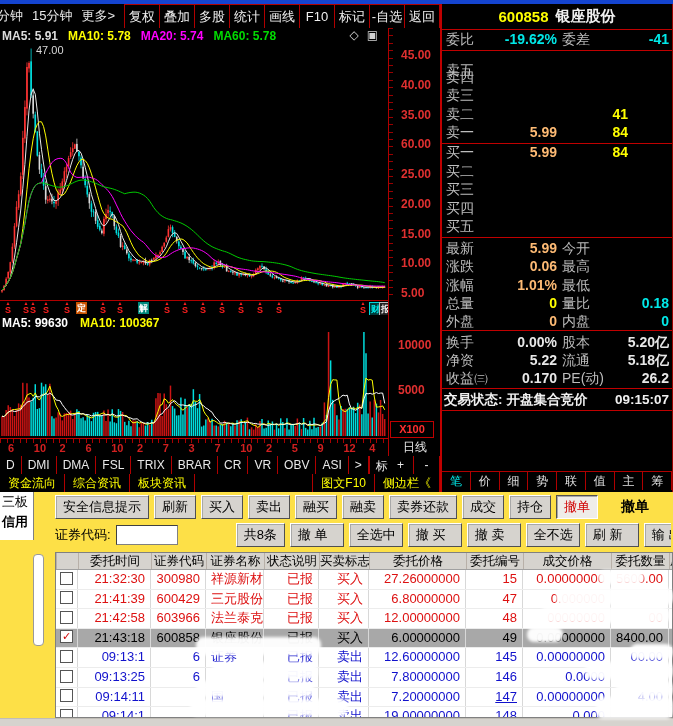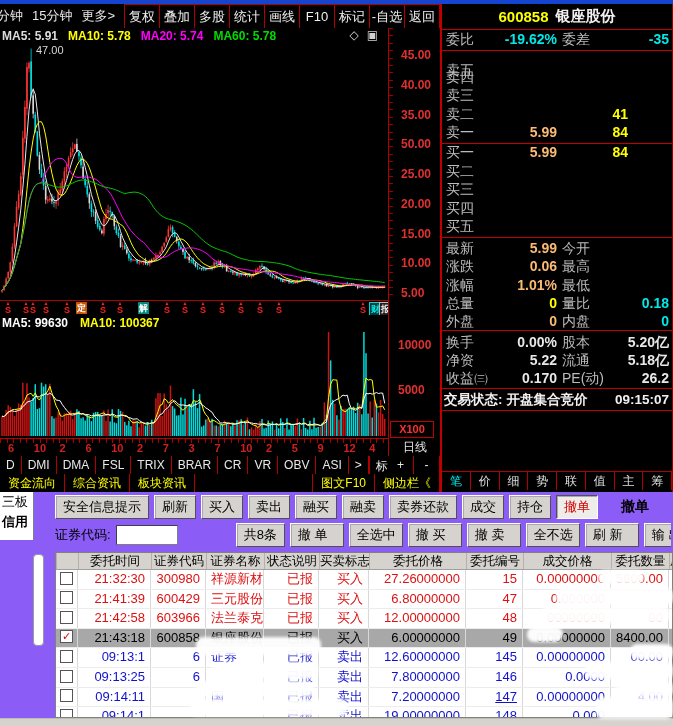--- a/index.html
+++ b/index.html
@@ -89,21 +89,21 @@
   .q-status{position:absolute;left:0;top:384px;width:100%;height:23px;border-top:1px solid #c00000;
     border-bottom:1px solid #c00000;color:#f0f0f0;font-size:13.5px;font-weight:bold;
     display:flex;align-items:center;gap:4px;padding-left:2px;box-sizing:border-box;white-space:nowrap;}
   .q-status .t{margin-left:auto;margin-right:3px;}
   .q-tabs{position:absolute;left:0;bottom:2px;width:100%;height:18px;display:flex;
     border-top:1px solid #b00000;}
   .q-tab{flex:1;display:flex;align-items:center;justify-content:center;font-size:12px;
     color:#e0e0e0;border-right:1px solid #b00000;cursor:default;}
   .q-tab.active{color:#00e8e8;}
   
-  .trade{left:0;top:492px;width:673px;height:234px;background:#8b5cf6;font-size:13px;color:#000;}
+  .trade{left:0;top:492px;width:673px;height:234px;background:#fde047;font-size:13px;color:#000;}
   .sb{position:absolute;left:0;top:0;width:33px;height:48px;background:#fff;
     border-right:1px solid #808080;overflow:hidden;}
   .sb-item{padding:1px 2px;font-size:13px;white-space:nowrap;}
   .sb-item.b{font-weight:bold;}
   .sb-thumb{position:absolute;left:33px;top:62px;width:9px;height:90px;background:#fff;
     border:1px solid #999;border-radius:4px;}
   .t-row{position:absolute;left:55px;right:2px;display:flex;align-items:center;gap:5px;white-space:nowrap;overflow:hidden;}
   .btn{background:#d6d3ce;border-top:1px solid #fff;border-left:1px solid #fff;
     border-right:1px solid #505050;border-bottom:1px solid #505050;box-shadow:1px 1px 0 #a8a8a8 inset;
     padding:2px 7px;font-size:13px;color:#000;cursor:default;}
@@ -542,21 +542,21 @@
     <div class="chart-icons">
       <span>◇</span>
         <span>▣</span>
     </div>
     <div class="peak-label">47.00</div>
   </div>
   <div class="abs price-axis" id="priceAxis">
       <div class="ptick" style="top: 20px;">45.00</div>
       <div class="ptick" style="top: 49.75px;">40.00</div>
       <div class="ptick" style="top: 79.5px;">35.00</div>
-      <div class="ptick" style="top: 109.25px;">50.00</div>
+      <div class="ptick" style="top: 109.25px;">60.00</div>
       <div class="ptick" style="top: 139px;">25.00</div>
       <div class="ptick" style="top: 168.75px;">20.00</div>
       <div class="ptick" style="top: 198.5px;">15.00</div>
       <div class="ptick" style="top: 228.25px;">10.00</div>
       <div class="ptick" style="top: 258px;">5.00</div>
     </div>
 
   <div class="abs marker-row" id="markerRow">
       <div class="mk" style="left: 5px;">
         <span class="a">▲</span>
@@ -873,21 +873,21 @@
 
   <div class="abs quote">
     <div class="q-title">
       <span class="code">600858</span>
       <span class="name">银座股份</span>
     </div>
     <div class="q-weibi">
       <span class="q-label" style="top:2px">委比</span>
       <span class="q-val1 cyan" style="top:2px">-19.62%</span>
       <span class="q-label2" style="position:absolute;top:2px">委差</span>
-      <span class="q-val2 cyan" style="top:2px">-35</span>
+      <span class="q-val2 cyan" style="top:2px">-41</span>
     </div>
     <div class="q-asks" id="qAsks">
         <div class="q-row" style="top: 12px;">
           <span class="q-label">卖五</span>
           <span class="q-price red"></span>
           <span class="q-vol"></span>
         </div>
         <div class="q-row" style="top: 18.5px;">
           <span class="q-label">卖四</span>
           <span class="q-price red"></span>

